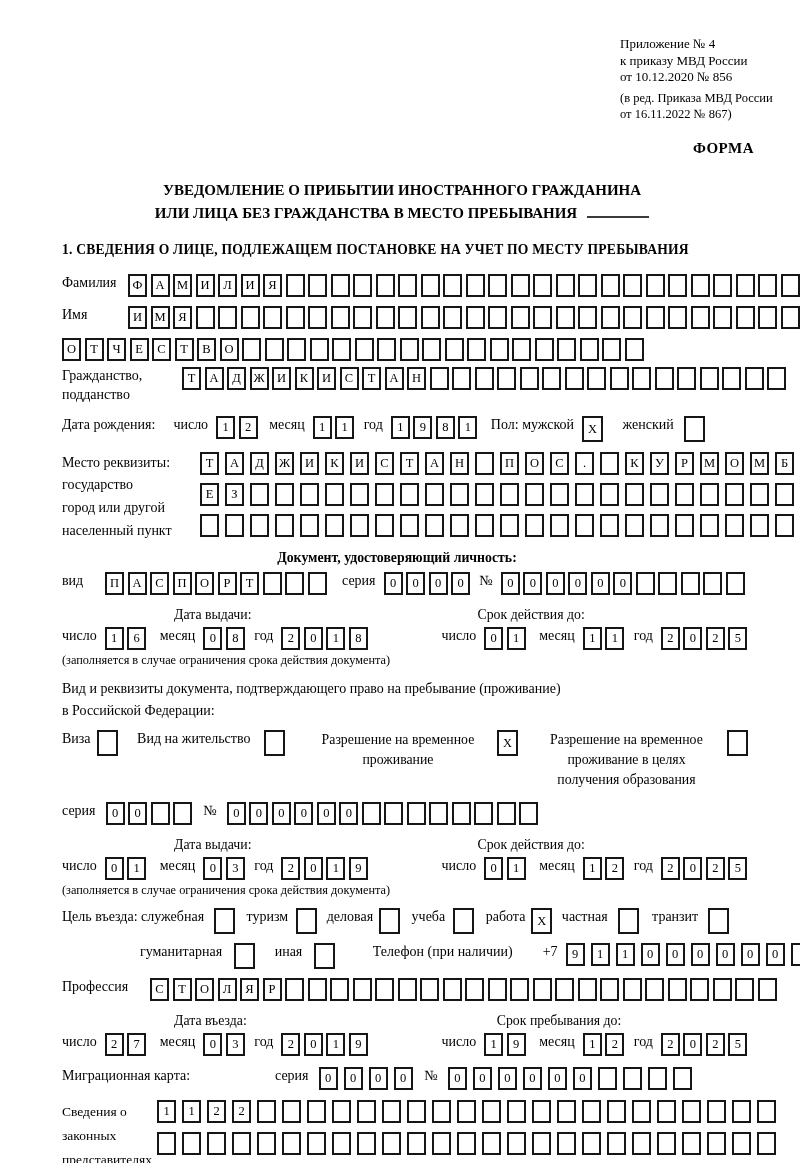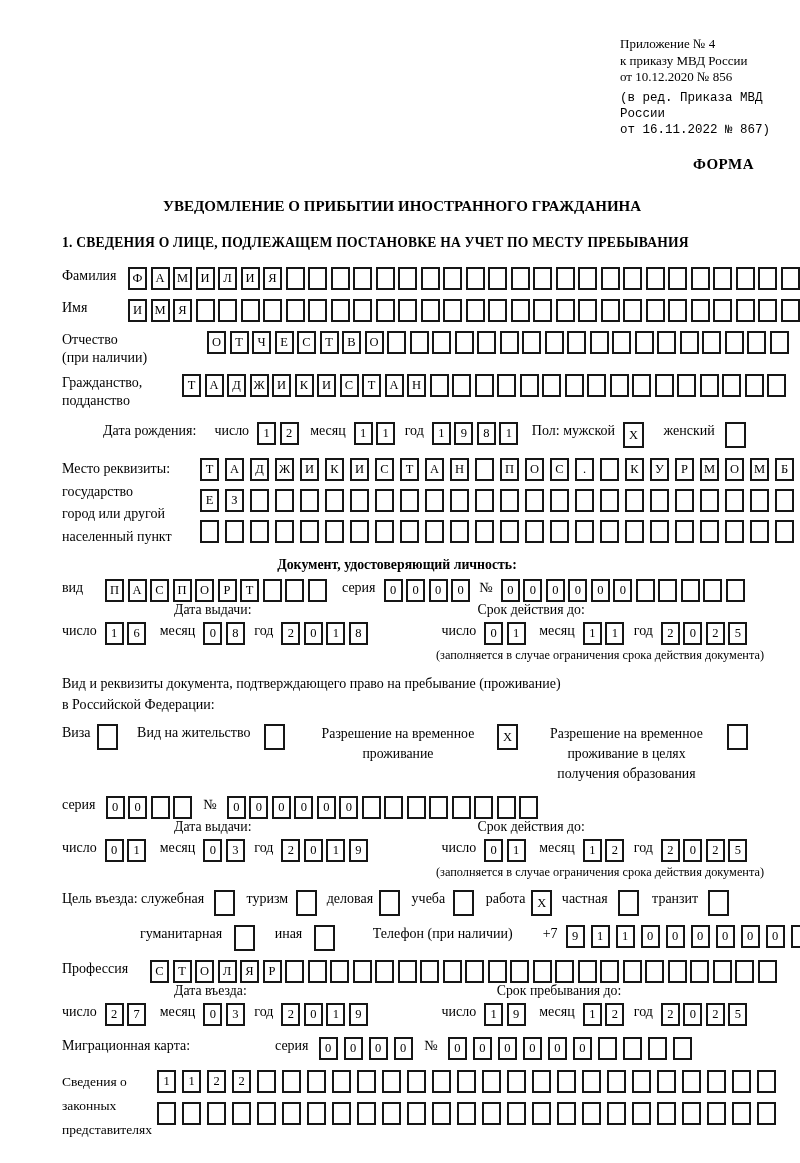--- a/index.html
+++ b/index.html
@@ -3,38 +3,38 @@
 <meta charset="utf-8">
 <style>
   html,body{margin:0;padding:0;}
   body{
     width:800px;height:1163px;overflow:hidden;background:#ffffff;color:#000;
     font-family:"Liberation Serif","DejaVu Serif",serif;
   }
   .page{box-sizing:border-box;width:800px;height:885px;padding:36px 8px 0 62px;}
   
   .appendix{margin-left:558px;font-size:13px;line-height:1.28;}
-  .appendix .amend{margin-top:4px;font-size:12.5px;font-family:Liberation Mono, monospace;}
+  .appendix .amend{margin-top:4px;font-size:12.5px;}
   .forma{margin-top:18px;padding-right:38px;text-align:right;font-weight:bold;font-size:15px;letter-spacing:.5px;}
   .title{margin:22px 50px 0 0;text-align:center;font-weight:bold;font-size:15px;line-height:1.55;}
   .blank-line{display:inline-block;width:62px;border-bottom:2px solid #3a3a3a;height:12px;margin-left:10px;}
   .sect{margin-top:17px;font-weight:bold;font-size:13.6px;letter-spacing:.2px;}
   
   .row{display:flex;align-items:flex-start;margin-top:9px;}
   .lbl{font-size:14px;line-height:1.3;flex:none;}
   .cells{white-space:nowrap;flex:none;}
   .cell{
     display:inline-block;box-sizing:content-box;width:15px;height:19px;margin-right:3.5px;
     border:2px solid #161616;text-align:center;font-size:12.5px;line-height:19px;vertical-align:top;background:#fff;
   }
   .w .cell{margin-right:6px;}
   .cbx .cell{width:17px;height:22px;line-height:22px;}
   .center-h{ text-align:center;font-weight:bold;font-size:13.8px;margin-top:8px;}
-  .dhead{display:flex;font-size:13.8px;margin-top:0;}
-  .note{font-size:12.3px;text-align:right;padding-right:28px;margin-top:3px;}
+  .dhead{display:flex;font-size:13.8px;margin-top:12px;}
+  .note{font-size:12.3px;padding-right:28px;margin-top:3px;}
   .para{font-size:14px;line-height:1.55;margin-top:10px;}
   .cb-lbl{font-size:13.8px;text-align:center;line-height:1.45;}
   .ml6{margin-left:6px;}.ml8{margin-left:8px;}.ml10{margin-left:10px;}.ml12{margin-left:12px;}
   .ml14{margin-left:14px;}.ml16{margin-left:16px;}.ml20{margin-left:20px;}
   .mr8{margin-right:8px;}.mr10{margin-right:10px;}
   .labelcol{flex:none;}
 </style>
 </head>
 <body>
 
@@ -47,51 +47,50 @@
     <div class="amend">
       <div>(в ред. Приказа МВД России</div>
       <div>от 16.11.2022 № 867)</div>
     </div>
   </div>
 
   <div class="forma">ФОРМА</div>
 
   <div class="title">
     <div>УВЕДОМЛЕНИЕ О ПРИБЫТИИ ИНОСТРАННОГО ГРАЖДАНИНА</div>
+    <div>
+      <span>ИЛИ ЛИЦА БЕЗ ГРАЖДАНСТВА В МЕСТО ПРЕБЫВАНИЯ</span><span class="blank-line"></span>
+    </div>
   </div>
 
   <div class="sect">1. СВЕДЕНИЯ О ЛИЦЕ, ПОДЛЕЖАЩЕМ ПОСТАНОВКЕ НА УЧЕТ ПО МЕСТУ ПРЕБЫВАНИЯ</div>
 
   <div class="row" style="margin-top:16px;">
     <div class="lbl" style="width:66px;">Фамилия</div>
     <div class="cells"><span class="cell">Ф</span><span class="cell">А</span><span class="cell">М</span><span class="cell">И</span><span class="cell">Л</span><span class="cell">И</span><span class="cell">Я</span><span class="cell"></span><span class="cell"></span><span class="cell"></span><span class="cell"></span><span class="cell"></span><span class="cell"></span><span class="cell"></span><span class="cell"></span><span class="cell"></span><span class="cell"></span><span class="cell"></span><span class="cell"></span><span class="cell"></span><span class="cell"></span><span class="cell"></span><span class="cell"></span><span class="cell"></span><span class="cell"></span><span class="cell"></span><span class="cell"></span><span class="cell"></span><span class="cell"></span><span class="cell"></span></div>
   </div>
 
   <div class="row">
     <div class="lbl" style="width:66px;">Имя</div>
     <div class="cells"><span class="cell">И</span><span class="cell">М</span><span class="cell">Я</span><span class="cell"></span><span class="cell"></span><span class="cell"></span><span class="cell"></span><span class="cell"></span><span class="cell"></span><span class="cell"></span><span class="cell"></span><span class="cell"></span><span class="cell"></span><span class="cell"></span><span class="cell"></span><span class="cell"></span><span class="cell"></span><span class="cell"></span><span class="cell"></span><span class="cell"></span><span class="cell"></span><span class="cell"></span><span class="cell"></span><span class="cell"></span><span class="cell"></span><span class="cell"></span><span class="cell"></span><span class="cell"></span><span class="cell"></span><span class="cell"></span></div>
   </div>
 
   <div class="row">
-    <div class="lbl" style="width:145px;">
-      <div>Отчество</div>
-      <div>(при наличии)</div>
-    </div>
     <div class="cells"><span class="cell">О</span><span class="cell">Т</span><span class="cell">Ч</span><span class="cell">Е</span><span class="cell">С</span><span class="cell">Т</span><span class="cell">В</span><span class="cell">О</span><span class="cell"></span><span class="cell"></span><span class="cell"></span><span class="cell"></span><span class="cell"></span><span class="cell"></span><span class="cell"></span><span class="cell"></span><span class="cell"></span><span class="cell"></span><span class="cell"></span><span class="cell"></span><span class="cell"></span><span class="cell"></span><span class="cell"></span><span class="cell"></span><span class="cell"></span><span class="cell"></span></div>
   </div>
 
   <div class="row" style="margin-top:6px;">
     <div class="lbl" style="width:120px;">
       <div>Гражданство,</div>
       <div>подданство</div>
     </div>
     <div class="cells"><span class="cell">Т</span><span class="cell">А</span><span class="cell">Д</span><span class="cell">Ж</span><span class="cell">И</span><span class="cell">К</span><span class="cell">И</span><span class="cell">С</span><span class="cell">Т</span><span class="cell">А</span><span class="cell">Н</span><span class="cell"></span><span class="cell"></span><span class="cell"></span><span class="cell"></span><span class="cell"></span><span class="cell"></span><span class="cell"></span><span class="cell"></span><span class="cell"></span><span class="cell"></span><span class="cell"></span><span class="cell"></span><span class="cell"></span><span class="cell"></span><span class="cell"></span><span class="cell"></span></div>
   </div>
 
-  <div class="row" style="margin-top:12px;margin-left:41px;">
+  <div class="row" style="margin-top:12px;">
     <div class="lbl mr10">Дата рождения:</div>
     <div class="lbl ml8 mr8">число</div>
     <div class="cells"><span class="cell">1</span><span class="cell">2</span></div>
     <div class="lbl ml8 mr8">месяц</div>
     <div class="cells"><span class="cell">1</span><span class="cell">1</span></div>
     <div class="lbl ml6 mr8">год</div>
     <div class="cells"><span class="cell">1</span><span class="cell">9</span><span class="cell">8</span><span class="cell">1</span></div>
     <div class="lbl ml10 mr8">Пол: мужской</div>
     <div class="cells cbx"><span class="cell">X</span></div>
     <div class="lbl ml16 mr10">женский</div>

